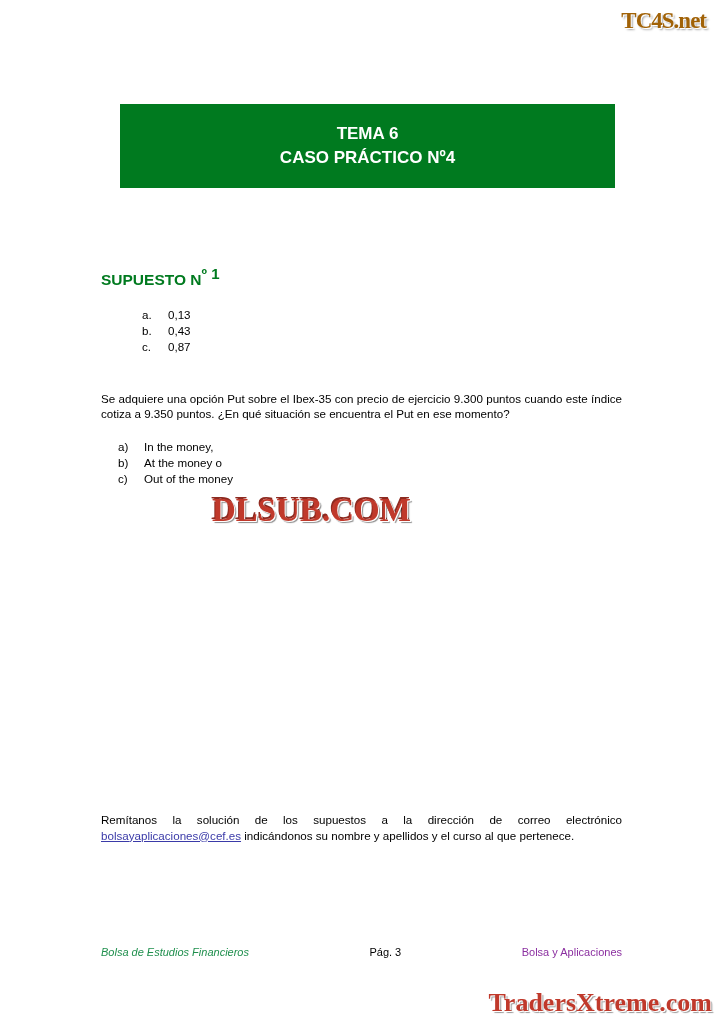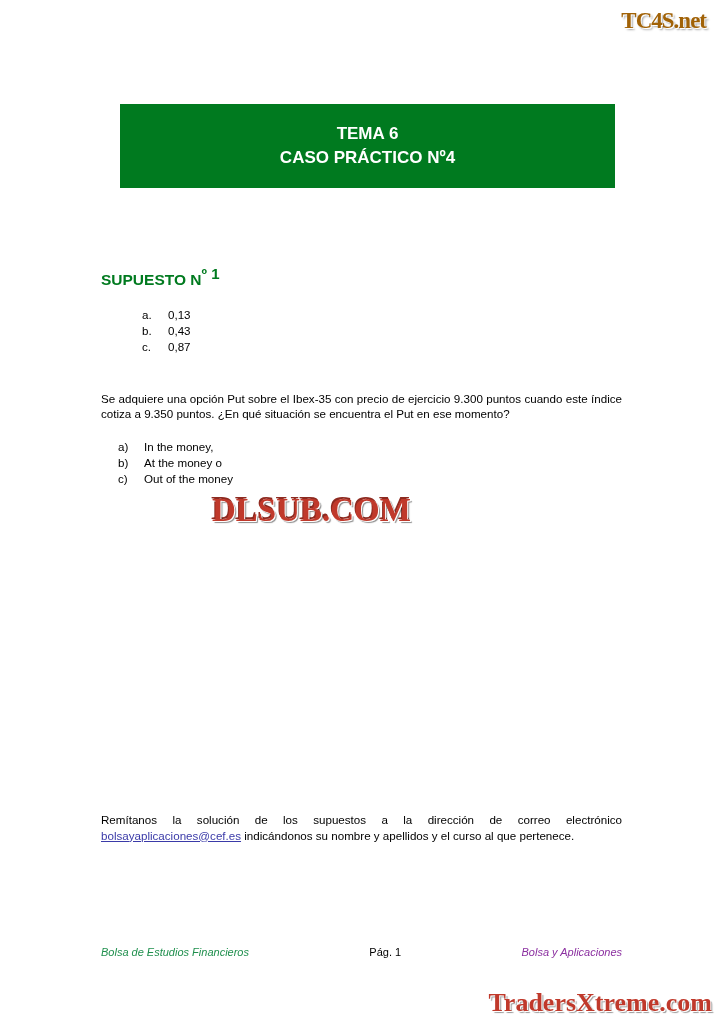--- a/index.html
+++ b/index.html
@@ -153,21 +153,20 @@
     flex: 0 0 auto;
   }
   .page-footer .center {
     flex: 1 1 auto;
     text-align: center;
     color: #000000;
     font-style: normal;
   }
   .page-footer .right {
     color: #8b2fa0;
-    font-style: italic;
     flex: 0 0 auto;
   }
 
   
   .brand-bottom {
     position: absolute;
     right: 12px;
     bottom: 6px;
     font-family: "Liberation Serif", serif;
     font-weight: bold;
@@ -233,17 +232,17 @@
 </div>
 
 <div class="watermark-mid">DLSUB.COM</div>
 
 <div class="footer-note">
   <span>Remítanos la solución de los supuestos a la dirección de correo electrónico </span><a href="#">bolsayaplicaciones@cef.es</a><span> indicándonos su nombre y apellidos y el curso al que pertenece.</span>
 </div>
 
 <div class="page-footer">
   <span class="left">Bolsa de Estudios Financieros</span>
-  <span class="center">Pág. 1</span>
+  <span class="center">Pág. 3</span>
   <span class="right">Bolsa y Aplicaciones</span>
 </div>
 
 <div class="brand-bottom">TradersXtreme.com</div>
 
 </body></html>

